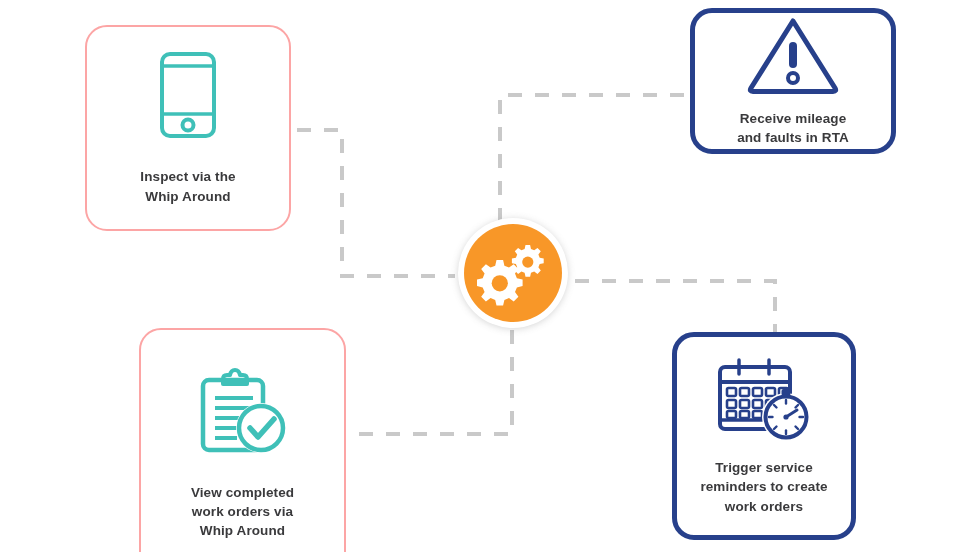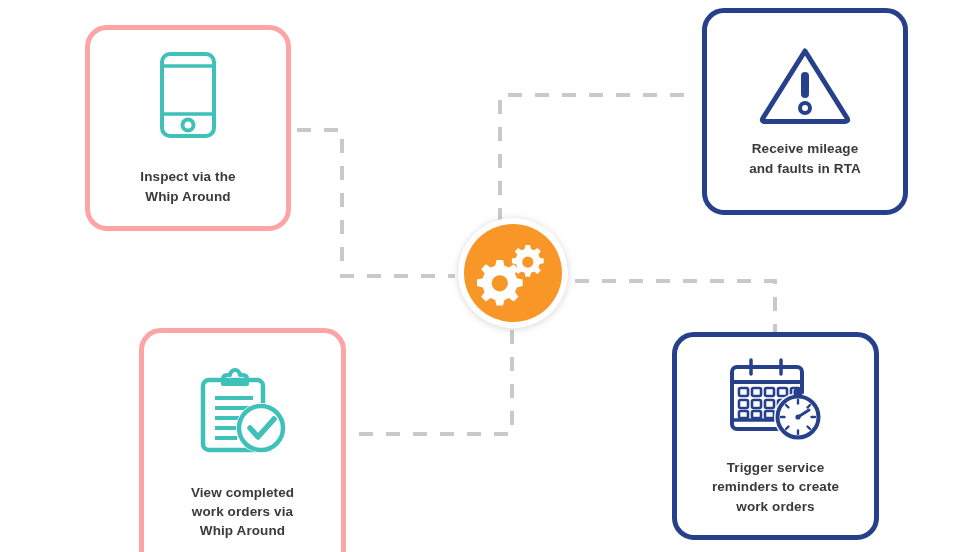--- a/index.html
+++ b/index.html
@@ -27,43 +27,43 @@
   .card {
     position: absolute;
     box-sizing: border-box;
     background: #ffffff;
     border-radius: 22px;
     display: flex;
     flex-direction: column;
     align-items: center;
     justify-content: center;
   }
-  .card-teal  { border: 5px solid #fca5a5; gap: 13px; }
+  .card-teal  { border: 2px solid #fca5a5; gap: 13px; }
   .card-navy  { border: 5px solid #27408b; }
 
   .card-icon {
     display: block;
     margin-bottom: 14px;
   }
   .card-label {
     text-align: center;
     font-size: 13.5px;
     font-weight: bold;
     line-height: 1.42;
     color: #3a3a3c;
     letter-spacing: 0.1px;
     white-space: pre-line;
     padding: 0 8px;
   }
 
   
   #card-inspect      { left: 85px;  top: 25px;  width: 206px; height: 206px; }
-  #card-receive      { left: 690px; top: 8px;   width: 206px; height: 207px; margin-left: 12px; }
+  #card-receive      { left: 690px; top: 8px;   width: 206px; height: 146px; }
   #card-view         { left: 139px; top: 328px; width: 207px; height: 252px; }
-  #card-trigger      { left: 672px; top: 332px; width: 207px; height: 208px; }
+  #card-trigger      { left: 672px; top: 332px; width: 184px; height: 208px; }
 
   
   #hub {
     position: absolute;
     left: 458px;
     top: 218px;
     width: 110px;
     height: 110px;
   }
   .hub-halo {

